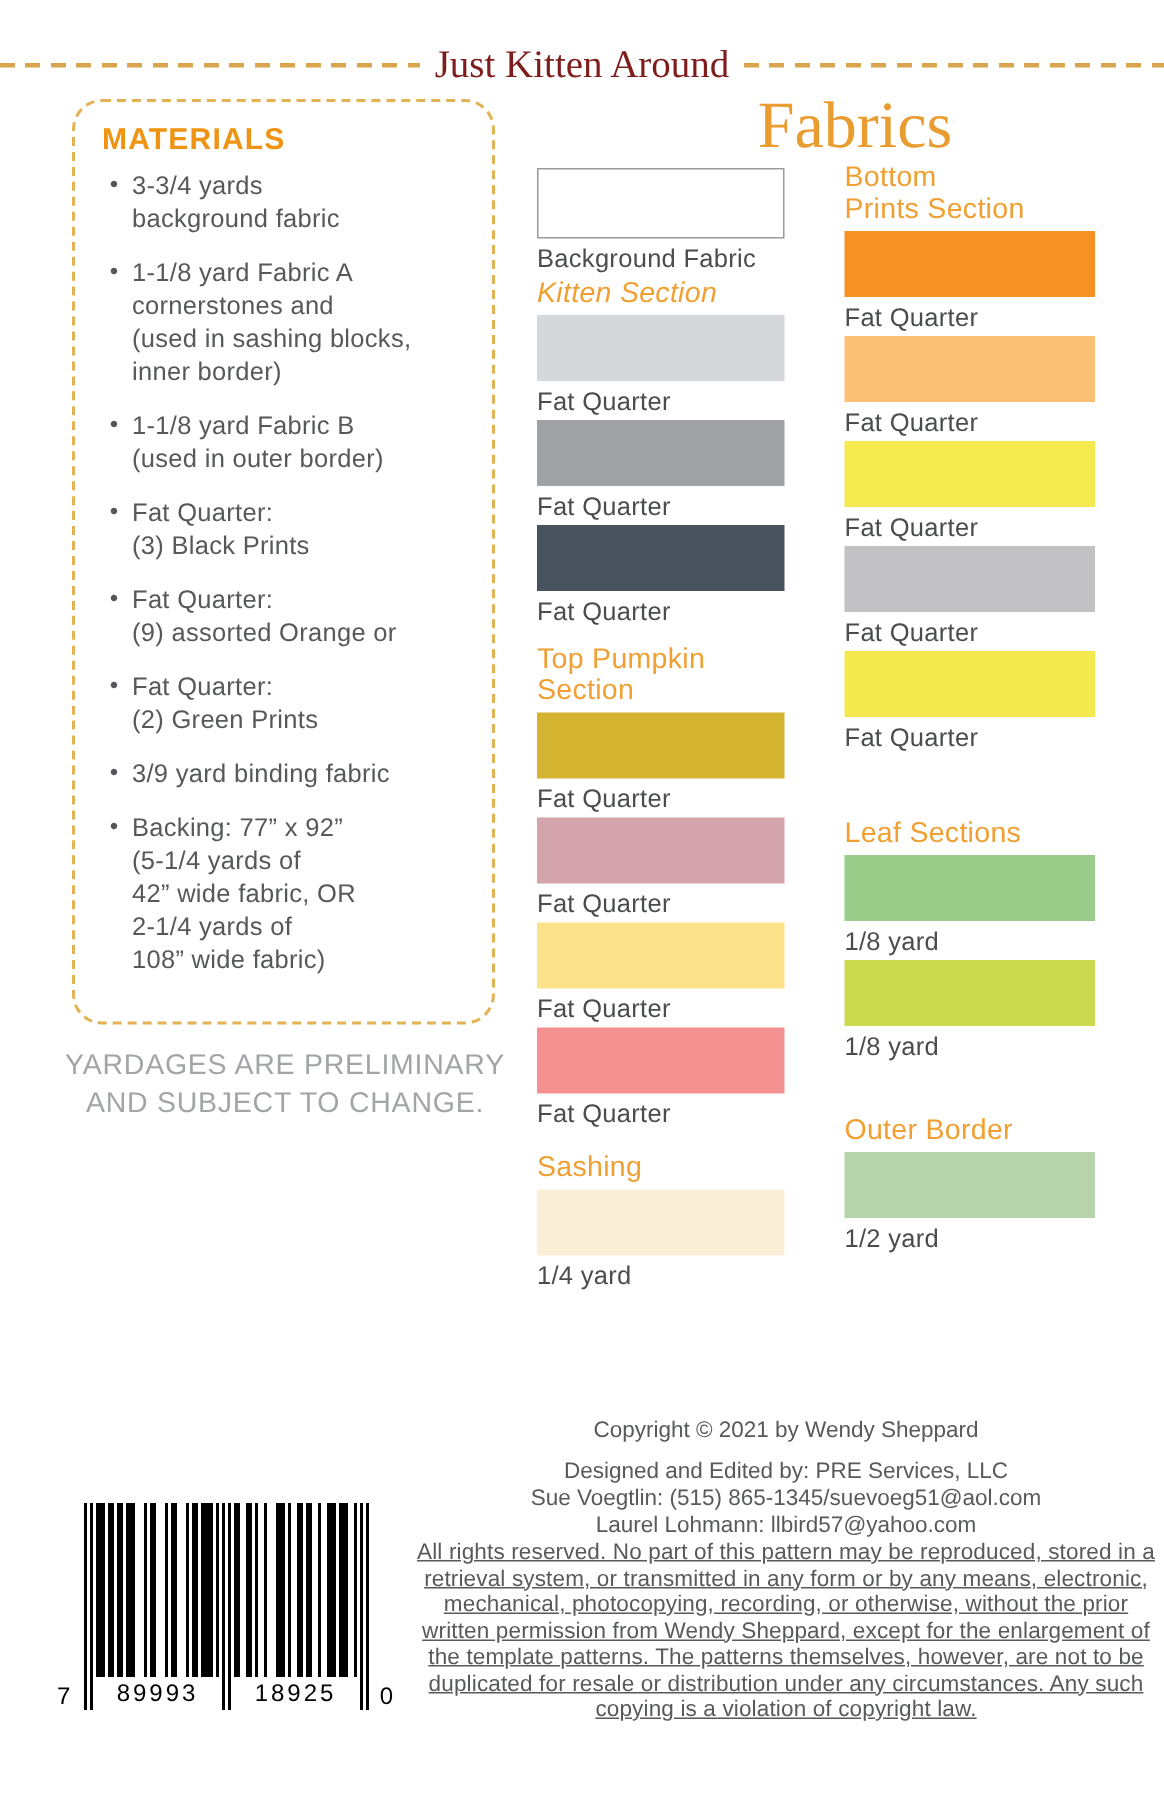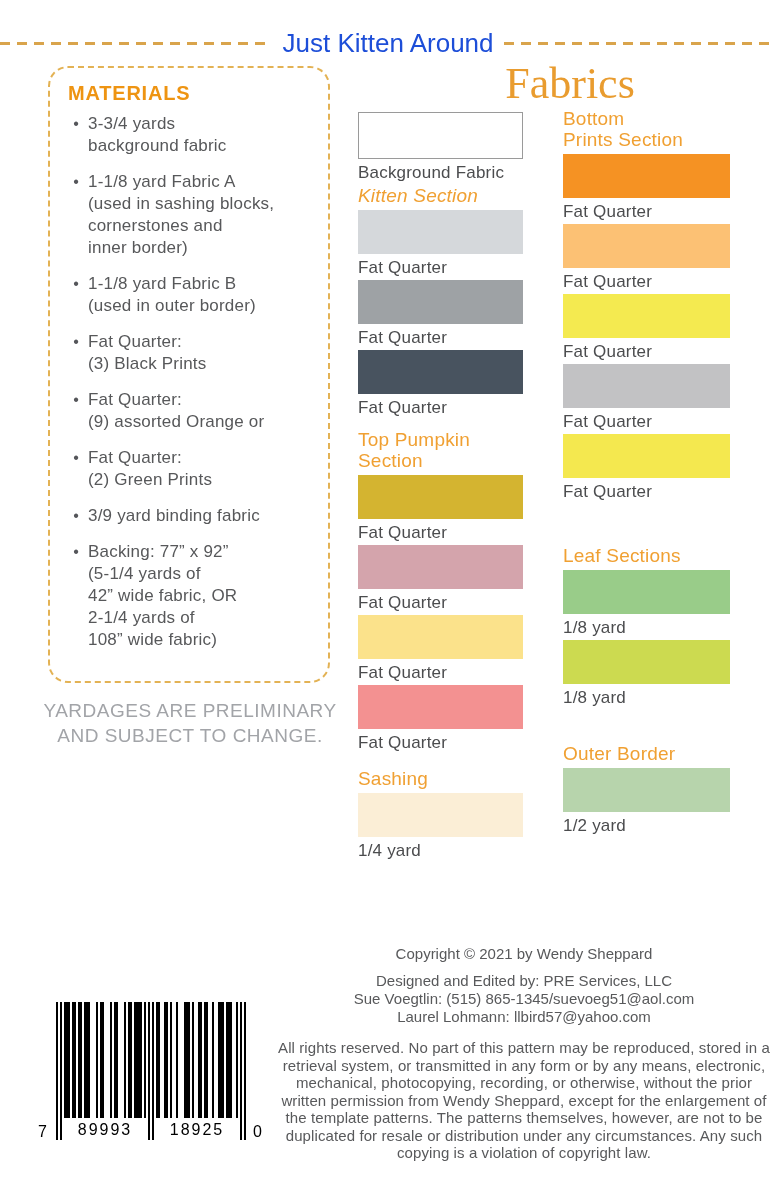--- a/index.html
+++ b/index.html
@@ -7,22 +7,22 @@
     position:relative;width:776px;height:1200px;background:#ffffff;
     font-family:"Liberation Sans",sans-serif;overflow:hidden;margin:0 auto;
   }
   
   #top-banner{
     position:absolute;top:30px;left:0;right:0;height:26px;
     display:flex;align-items:center;
   }
   .dash-seg{flex:1;height:3px;background:repeating-linear-gradient(90deg,#D9A44C 0 10px,transparent 10px 17px);}
   #banner-text{
-    padding:0 10px;font-family:Liberation Sans, sans-serif;font-size:26px;
-    color:#1d4ed8;white-space:nowrap;line-height:26px;
+    padding:0 10px;font-family:Liberation Serif, serif;font-size:26px;
+    color:#7f1d1d;white-space:nowrap;line-height:26px;
   }
   
   #materials-box{
     position:absolute;left:48px;top:66px;width:282px;min-height:590px;
     border:2px dashed #E3B254;border-radius:20px;padding:12px 10px 16px 14px;
     box-sizing:border-box;
   }
   #materials-heading{
     color:#EE9412;font-weight:bold;font-size:20px;letter-spacing:.8px;margin:2px 0 8px 4px;
   }
@@ -54,21 +54,21 @@
   .sec-sashing{margin-top:16px !important;}
   .sec-leaf-sections{margin-top:44px !important;}
   .sec-outer-border{margin-top:36px !important;}
   
   #footer-text{
     position:absolute;left:278px;top:944px;width:492px;text-align:center;
     color:#58595B;font-size:15px;
   }
   #copyright-line{line-height:19px;margin-bottom:9px;}
   .credit-line{line-height:18px;}
-  #rights-para{margin-top:13px;line-height:17.5px;letter-spacing:.1px;}
+  #rights-para{margin-top:0;line-height:17.5px;letter-spacing:.1px;text-decoration:underline;}
   
   #barcode{position:absolute;left:56px;top:1002px;width:190px;height:145px;}
   #bars{position:absolute;left:0;top:0;width:190px;height:138px;}
   .bar{position:absolute;top:0;background:#000;}
   .bc-digit{position:absolute;font-size:16px;color:#000;top:119px;letter-spacing:2px;}
   #bc-first{left:-18px;top:121px;letter-spacing:0;}
   #bc-left{left:8px;width:82px;text-align:center;}
   #bc-right{left:100px;width:82px;text-align:center;}
   #bc-last{right:-16px;top:121px;letter-spacing:0;}
 </style>
@@ -90,22 +90,22 @@
           <span class="mat-bullet">•</span>
           <div class="mat-text">
             <div>3-3/4 yards</div>
             <div>background fabric</div>
           </div>
         </div>
         <div class="mat-item">
           <span class="mat-bullet">•</span>
           <div class="mat-text">
             <div>1-1/8 yard Fabric A</div>
+            <div>cornerstones and</div>
             <div>(used in sashing blocks,</div>
-            <div>cornerstones and</div>
             <div>inner border)</div>
           </div>
         </div>
         <div class="mat-item">
           <span class="mat-bullet">•</span>
           <div class="mat-text">
             <div>1-1/8 yard Fabric B</div>
             <div>(used in outer border)</div>
           </div>
         </div>

